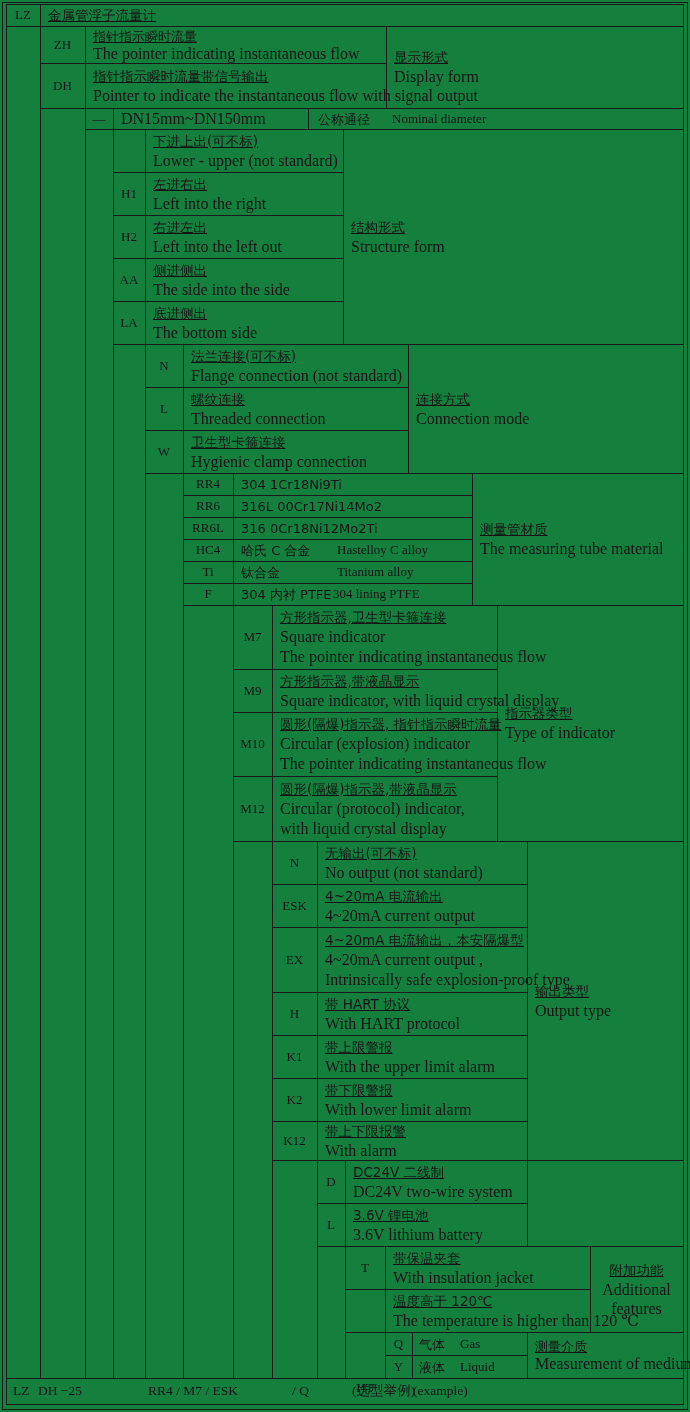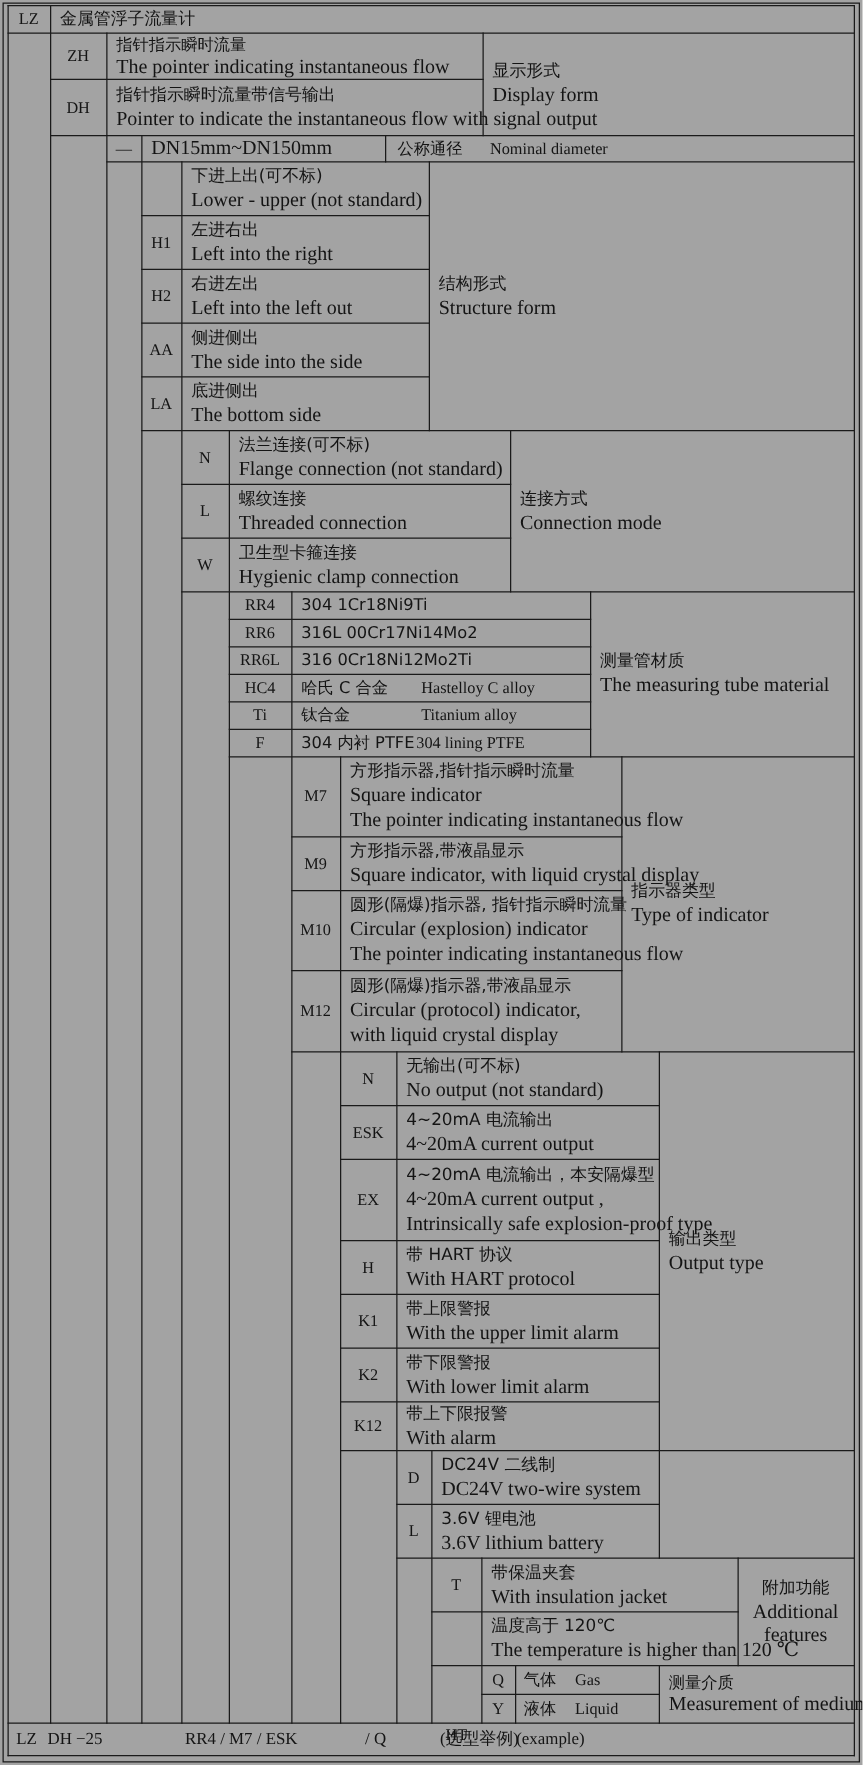--- a/index.html
+++ b/index.html
@@ -1,22 +1,22 @@
 <!DOCTYPE html>
 <html><head>
 <meta charset="utf-8">
 <style>
   html,body{margin:0;padding:0;background:#f6f6f4;}
-  .page{position:relative;width:690px;height:1412px;background:#a3a3a3;overflow:hidden;}
+  .page{position:relative;width:690px;height:1412px;background:#15803d;overflow:hidden;}
   .frame{position:absolute;left:2px;top:2px;width:684px;height:1406px;border:1px solid #1a1a1a;}
   .gline{position:absolute;background:#1a1a1a;}
   .cell{position:absolute;display:flex;flex-direction:column;justify-content:center;color:#141414;box-sizing:border-box;}
   .code{align-items:center;text-align:center;font-family:"Liberation Serif","DejaVu Serif",serif;font-size:13px;}
   .desc{padding-left:8px;align-items:flex-start;}
-  .zh{font-family:"DejaVu Sans",sans-serif;font-size:13.5px;line-height:20px;white-space:nowrap;}
+  .zh{font-family:"DejaVu Sans",sans-serif;font-size:13.5px;line-height:20px;white-space:nowrap;text-decoration:underline;}
   .en{font-family:"Liberation Serif","DejaVu Serif",serif;font-size:16px;line-height:20px;white-space:nowrap;}
   .tight .zh{line-height:17px;font-size:13px;}
   .tight .en{line-height:17px;}
   .row1 .zh,.row1 .en{line-height:14px;}
   .en-abs{position:absolute;top:0;font-family:"Liberation Serif","DejaVu Serif",serif;font-size:13px;line-height:22px;white-space:nowrap;}
   .mixline{position:relative;height:22px;line-height:22px;width:100%;}
   .mixline .mz{font-family:"DejaVu Sans",sans-serif;font-size:13px;white-space:nowrap;}
   .ctr{align-items:center;padding-left:0;text-align:center;}
   .ex-item{position:absolute;top:1378px;height:26px;line-height:26px;font-family:"Liberation Serif","DejaVu Serif",serif;font-size:13.5px;color:#141414;white-space:nowrap;}
 </style>
@@ -189,21 +189,21 @@
   <div class="cell" style="left:233px;top:583px;width:239px;height:22px">
     <div class="mixline"><span class="mz" style="margin-left:8px">304 内衬 PTFE</span><span class="en-abs" style="left:100px">304 lining PTFE</span></div>
   </div>
   <div class="cell desc" style="left:472px;top:473px;width:211px;height:132px">
     <div class="zh">测量管材质</div>
     <div class="en">The measuring tube material</div>
   </div>
 
   <div class="cell code" style="left:233px;top:605px;width:39px;height:64px">M7</div>
   <div class="cell desc" style="left:272px;top:605px;width:225px;height:64px">
-    <div class="zh">方形指示器,指针指示瞬时流量</div>
+    <div class="zh">方形指示器,卫生型卡箍连接</div>
     <div class="en">Square indicator</div>
     <div class="en">The pointer indicating instantaneous flow</div>
   </div>
   <div class="cell code" style="left:233px;top:669px;width:39px;height:43px">M9</div>
   <div class="cell desc" style="left:272px;top:669px;width:225px;height:43px">
     <div class="zh">方形指示器,带液晶显示</div>
     <div class="en">Square indicator, with liquid crystal display</div>
   </div>
   <div class="cell code" style="left:233px;top:712px;width:39px;height:64px">M10</div>
   <div class="cell desc" style="left:272px;top:712px;width:225px;height:64px">

